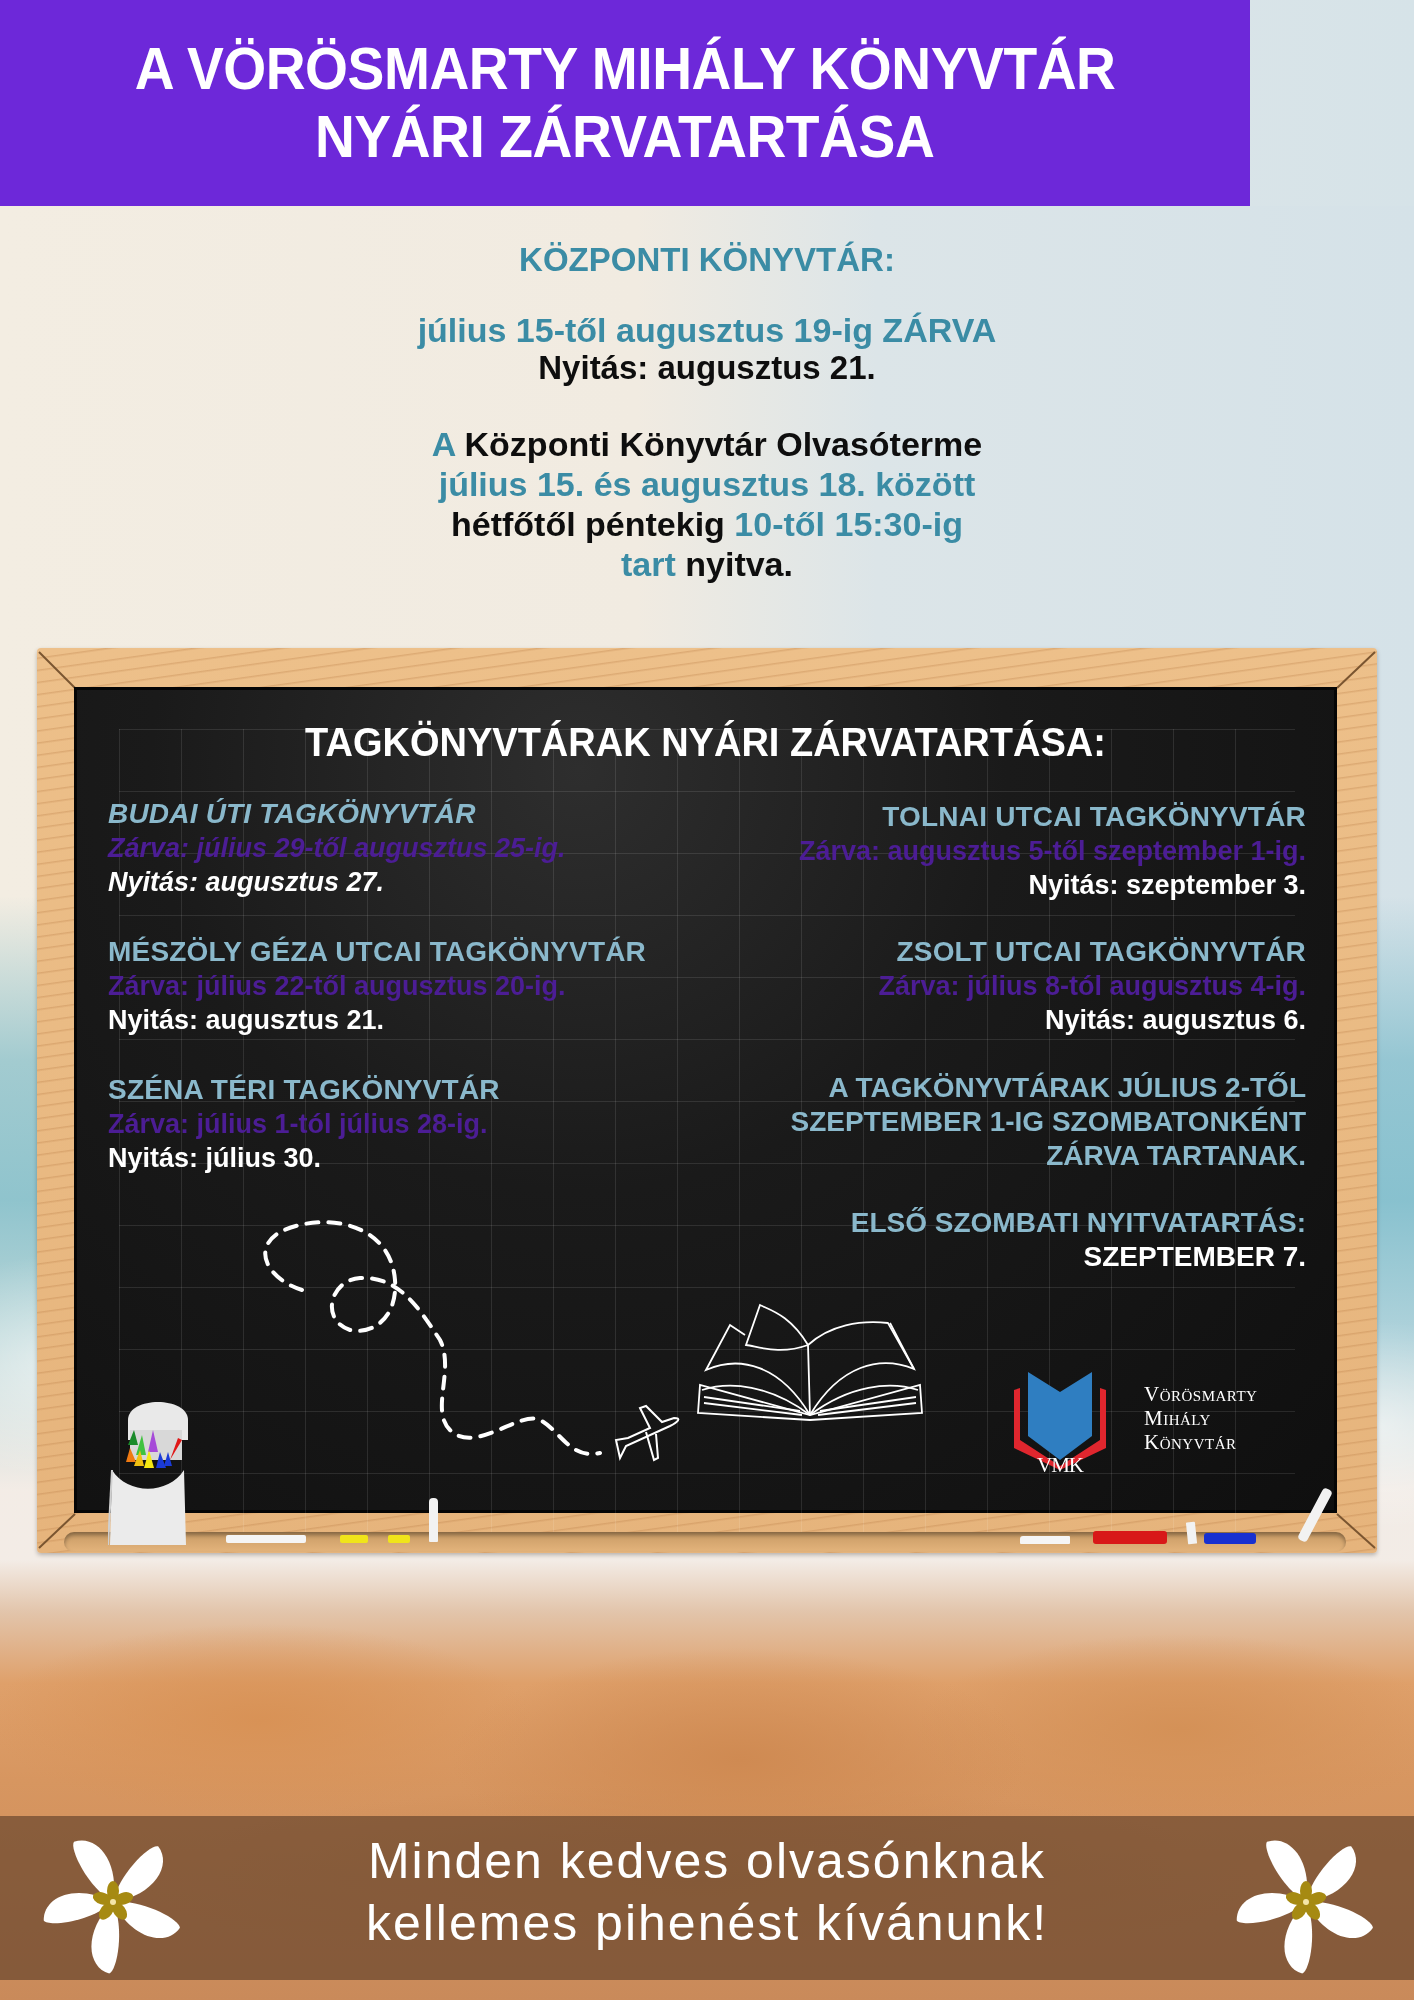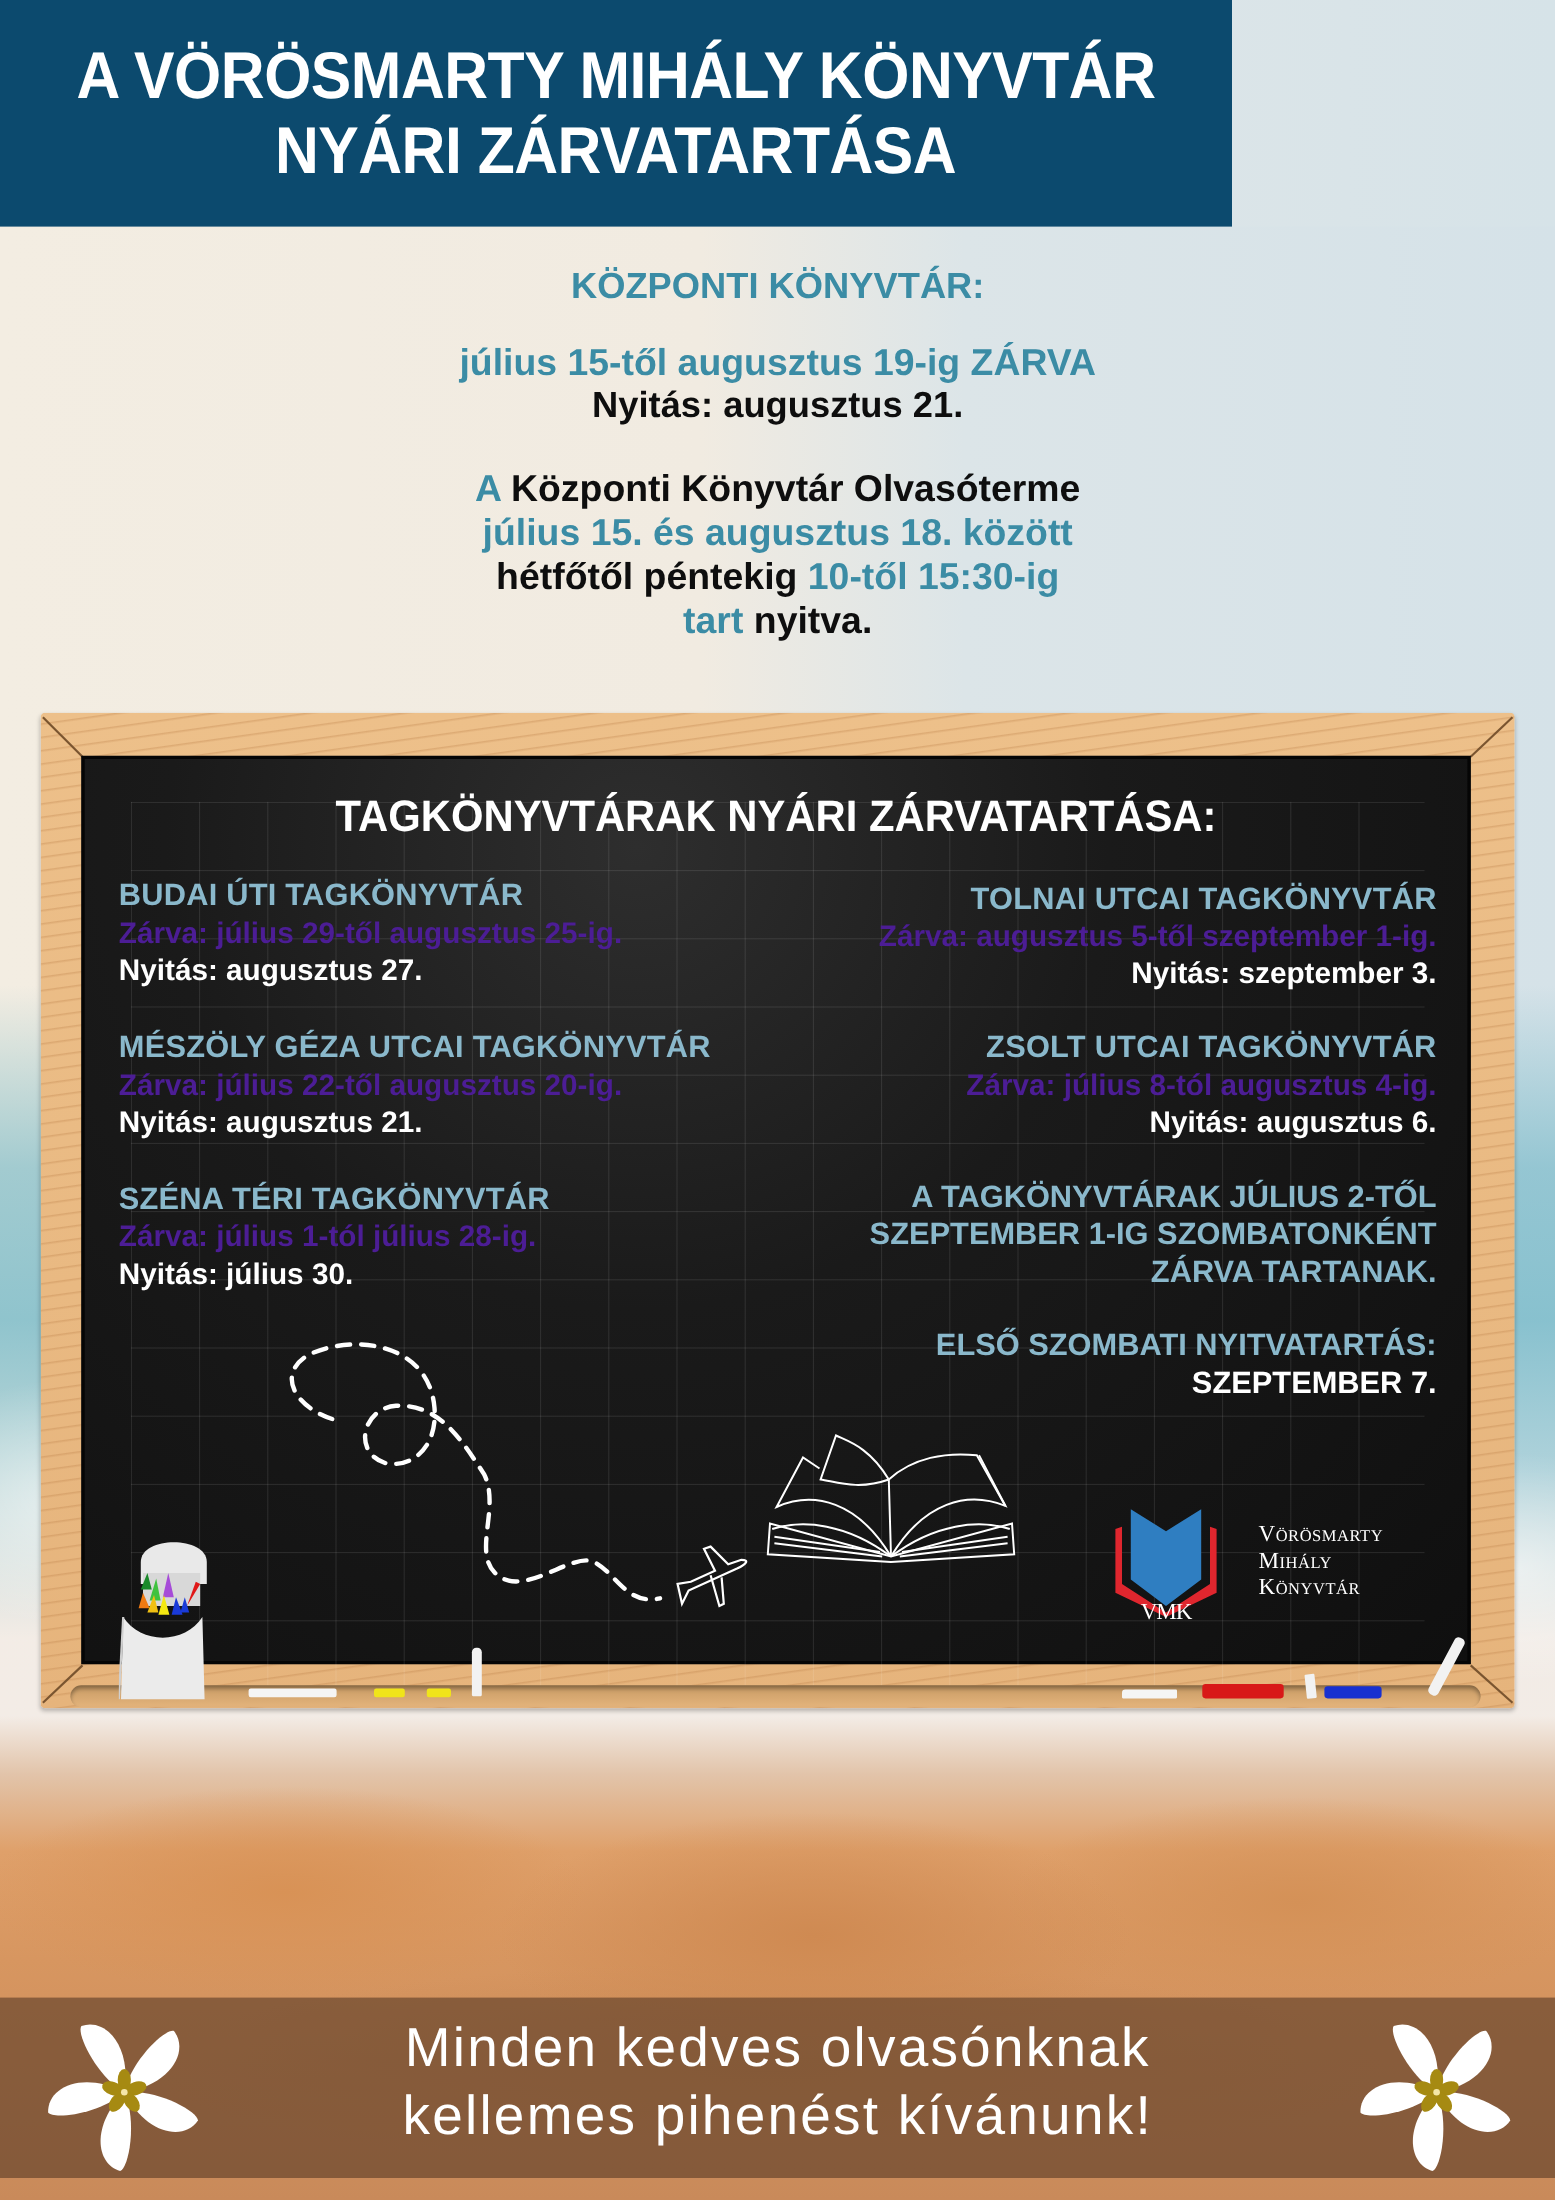--- a/index.html
+++ b/index.html
@@ -22,22 +22,22 @@
     background:
       radial-gradient(ellipse 340px 120px at 260px 160px, #d89256 0%, rgba(216,146,86,0) 80%),
       radial-gradient(ellipse 360px 140px at 740px 200px, #cf8a52 0%, rgba(207,138,82,0) 80%),
       radial-gradient(ellipse 330px 120px at 1180px 170px, #d49157 0%, rgba(212,145,87,0) 80%),
       radial-gradient(ellipse 700px 120px at 700px 320px, #c98a55 0%, rgba(201,138,85,0) 80%),
       linear-gradient(180deg, rgba(243,236,230,1) 0%, rgba(226,196,170,1) 12%, #dfa06a 28%, #d79660 50%, #c98a5a 100%);
   }
 
   
   .header {
-    position: absolute; left: 0; top: 0; width: 1120px; height: 206px;
-    background: #0c4a6e;
+    position: absolute; left: 0; top: 0; width: 1250px; height: 206px;
+    background: #6d28d9;
     display: flex; flex-direction: column; align-items: center; justify-content: center;
   }
   .header-line {
     color: #ffffff; font-weight: 700; font-size: 60px; line-height: 68px;
     letter-spacing: -0.5px; text-align: center; transform: scaleX(0.92);
   }
 
   
   .central {
     position: absolute; left: 300px; top: 236px; width: 814px; text-align: center;
@@ -148,21 +148,21 @@
   <line x1="1338" y1="4" x2="1300" y2="40" stroke="#7a5530" stroke-width="2"></line>
   <line x1="2" y1="900" x2="38" y2="866" stroke="#7a5530" stroke-width="2"></line>
   <line x1="1338" y1="900" x2="1300" y2="866" stroke="#7a5530" stroke-width="2"></line>
 </svg>
 <div class="board"></div>
 <div class="grid"></div>
 <div class="tray"></div>
 
 <div class="board-title">TAGKÖNYVTÁRAK NYÁRI ZÁRVATARTÁSA:</div>
 
-<div class="branch left" style="top:797px;">
+<div class="branch left" style="top:797px;font-style:italic;">
   <div class="b-name">BUDAI ÚTI TAGKÖNYVTÁR</div>
   <div class="b-closed">Zárva: július 29-től augusztus 25-ig.</div>
   <div class="b-open">Nyitás: augusztus 27.</div>
 </div>
 <div class="branch right" style="top:800px;">
   <div class="b-name">TOLNAI UTCAI TAGKÖNYVTÁR</div>
   <div class="b-closed">Zárva: augusztus 5-től szeptember 1-ig.</div>
   <div class="b-open">Nyitás: szeptember 3.</div>
 </div>
 <div class="branch left" style="top:935px;">

